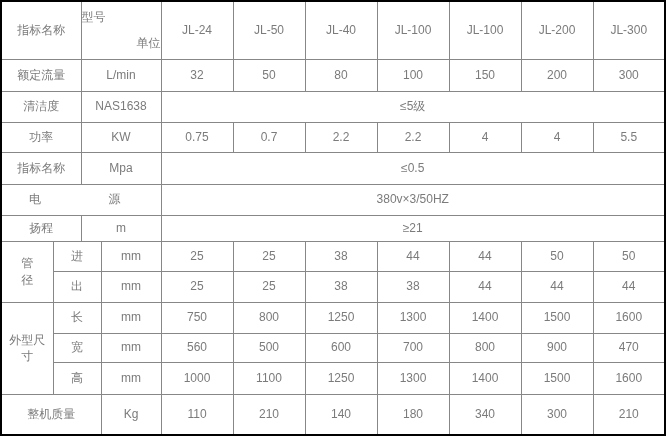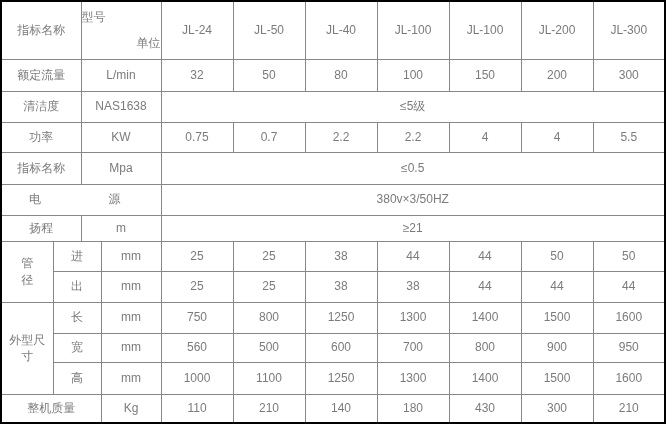--- a/index.html
+++ b/index.html
@@ -163,40 +163,40 @@
 
   <tr style="height:29px">
     <td colspan="2">宽</td>
     <td class="ul">mm</td>
     <td>560</td>
     <td>500</td>
     <td>600</td>
     <td>700</td>
     <td>800</td>
     <td>900</td>
-    <td>950</td>
+    <td>470</td>
   </tr>
 
   <tr style="height:32px">
     <td colspan="2">高</td>
     <td class="ul">mm</td>
     <td>1000</td>
     <td>1100</td>
     <td>1250</td>
     <td>1300</td>
     <td>1400</td>
     <td>1500</td>
     <td>1600</td>
   </tr>
 
-  <tr style="height:29px">
+  <tr style="height:41px">
     <td colspan="3">整机质量</td>
     <td>Kg</td>
     <td>110</td>
     <td>210</td>
     <td>140</td>
     <td>180</td>
-    <td>430</td>
+    <td>340</td>
     <td>300</td>
     <td>210</td>
   </tr>
 </tbody>
   </table>
 
 </body></html>

